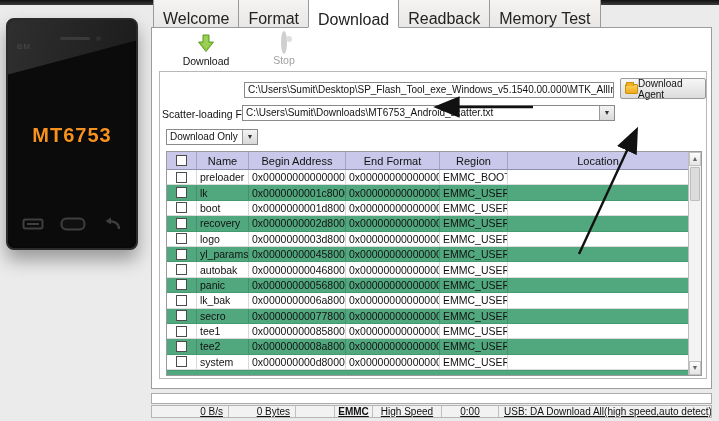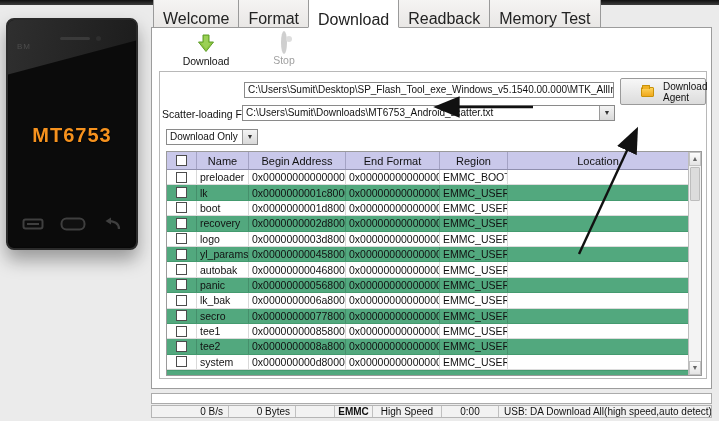--- a/index.html
+++ b/index.html
@@ -47,23 +47,23 @@
 
   
   .group { position:absolute; left:7px; top:43px; width:548px; height:308px; border:1px solid #b8b8b8; background:#fff; }
   .flabel { position:absolute; font-size:10.5px; color:#111; white-space:nowrap; }
   .tfield { position:absolute; height:16px; background:#fff; border:1px solid #8a8a8a;
     font-size:10px; line-height:14px; padding:0 3px; white-space:nowrap; overflow:hidden; }
   .combo { display:flex; padding:0; }
   .combo .val { flex:1; padding:0 3px; line-height:14px; overflow:hidden; white-space:nowrap; }
   .dd-btn { width:15px; background:linear-gradient(#f4f4f4,#d9d9d9); border-left:1px solid #9a9a9a;
     font-size:7px; color:#333; text-align:center; line-height:14px; }
-  .sidebtn { position:absolute; left:460px; width:86px; height:27px; display:flex; align-items:center; gap:9px;
+  .sidebtn { position:absolute; left:460px; width:86px; height:21px; display:flex; align-items:center; gap:0;
     background:linear-gradient(#f7f7f7,#dcdcdc); border:1px solid #9a9a9a; border-radius:2px;
-    font-size:10px; padding:0 20px; cursor:default; }
+    font-size:10px; padding:0 4px; cursor:default; }
   .folder { width:13px; height:10px; position:relative; background:linear-gradient(#fdd35a,#f0a81c);
     border:1px solid #c8920a; border-radius:1px; flex:0 0 13px; }
   .folder::before { content:""; position:absolute; left:0; top:-3px; width:6px; height:3px;
     background:#f0b225; border:1px solid #c8920a; border-bottom:none; border-radius:1px 1px 0 0; }
 
   
   .ptable { position:absolute; left:6px; top:79px; width:536px; height:225px; border:1px solid #9a9a9a;
     display:flex; background:#f0abfc; }
   .tmain { flex:1; display:flex; flex-direction:column; overflow:hidden; }
   .thead { height:18px; display:flex; background:#c9c8ea; border-bottom:1px solid #8f8fae;
@@ -84,21 +84,21 @@
   .vscroll { flex:0 0 13px; background:#f3f3f3; border-left:1px solid #bdbdbd; display:flex; flex-direction:column; }
   .sbtn { height:14px; background:linear-gradient(#fcfcfc,#e4e4e4); border:1px solid #c2c2c2;
     font-size:7px; color:#666; text-align:center; line-height:12px; }
   .sthumb { height:34px; margin:1px; background:#dcdcdc; border:1px solid #bdbdbd; border-radius:1px; }
   .sspace { flex:1; }
 
   
   .progress { position:absolute; left:151px; top:393px; width:561px; height:11px; background:#fff; border:1px solid #ababab; }
   .statusbar { position:absolute; left:151px; top:405px; width:561px; height:13px; background:#f2f2f2;
     border:1px solid #b5b5b5; display:flex; font-size:10px; line-height:11px; color:#111; }
-  .statusbar .cell { border-right:1px solid #c0c0c0; padding:0 5px; overflow:hidden; white-space:nowrap; }
+  .statusbar .cell { border-right:1px solid #c0c0c0; padding:0 5px; overflow:hidden; white-space:nowrap;text-decoration:underline; }
   .cell.r { text-align:right; }
   .cell.ctr { text-align:center; padding:0 2px; }
   .cell.bold { font-weight:bold; }
   .cell.grow { flex:1; border-right:none; }
 
   .overlay { position:absolute; left:0; top:0; width:719px; height:421px; z-index:10; pointer-events:none; }
 </style>
 </head>
 <body>
 

